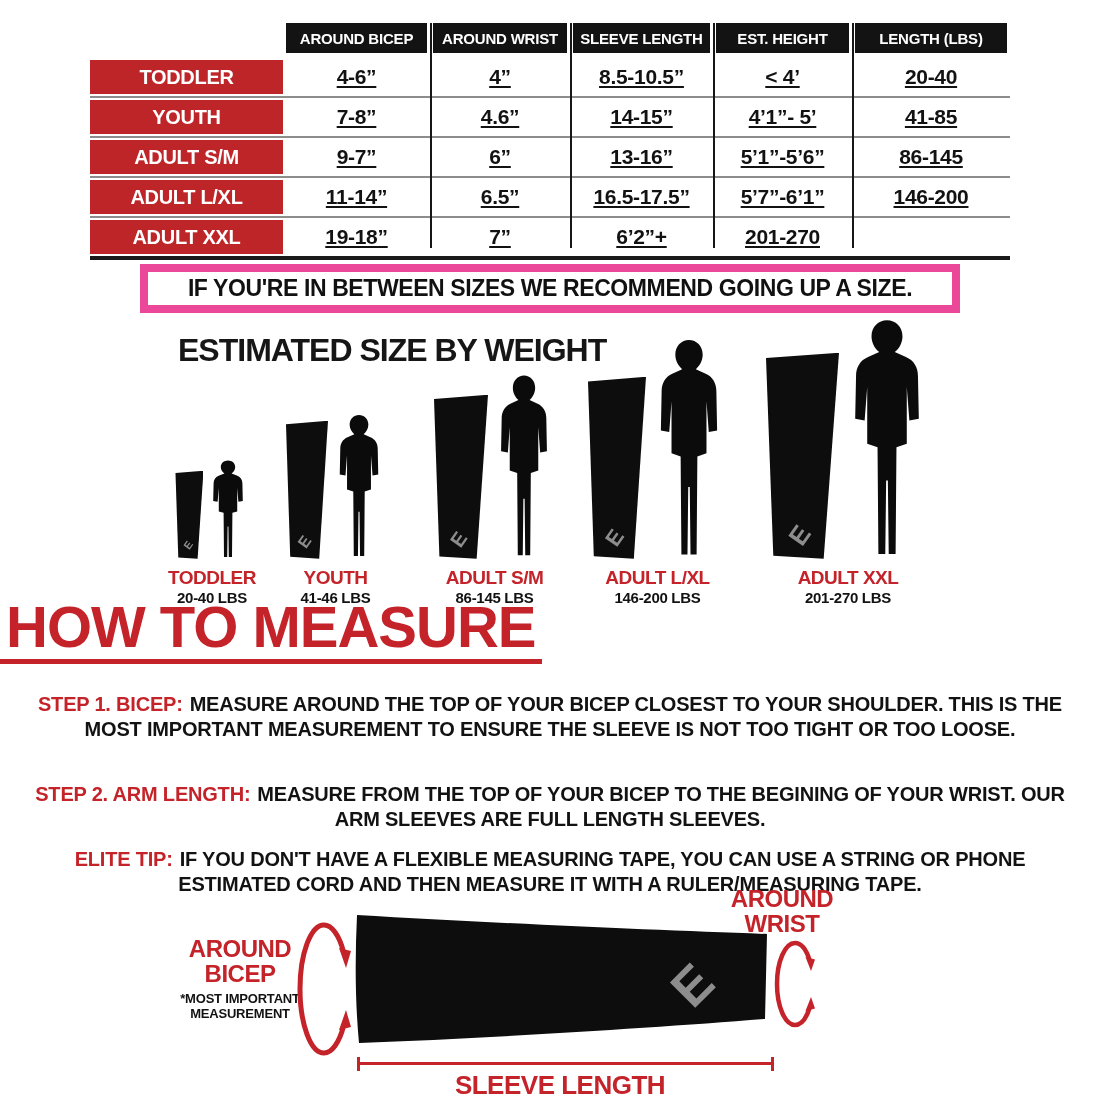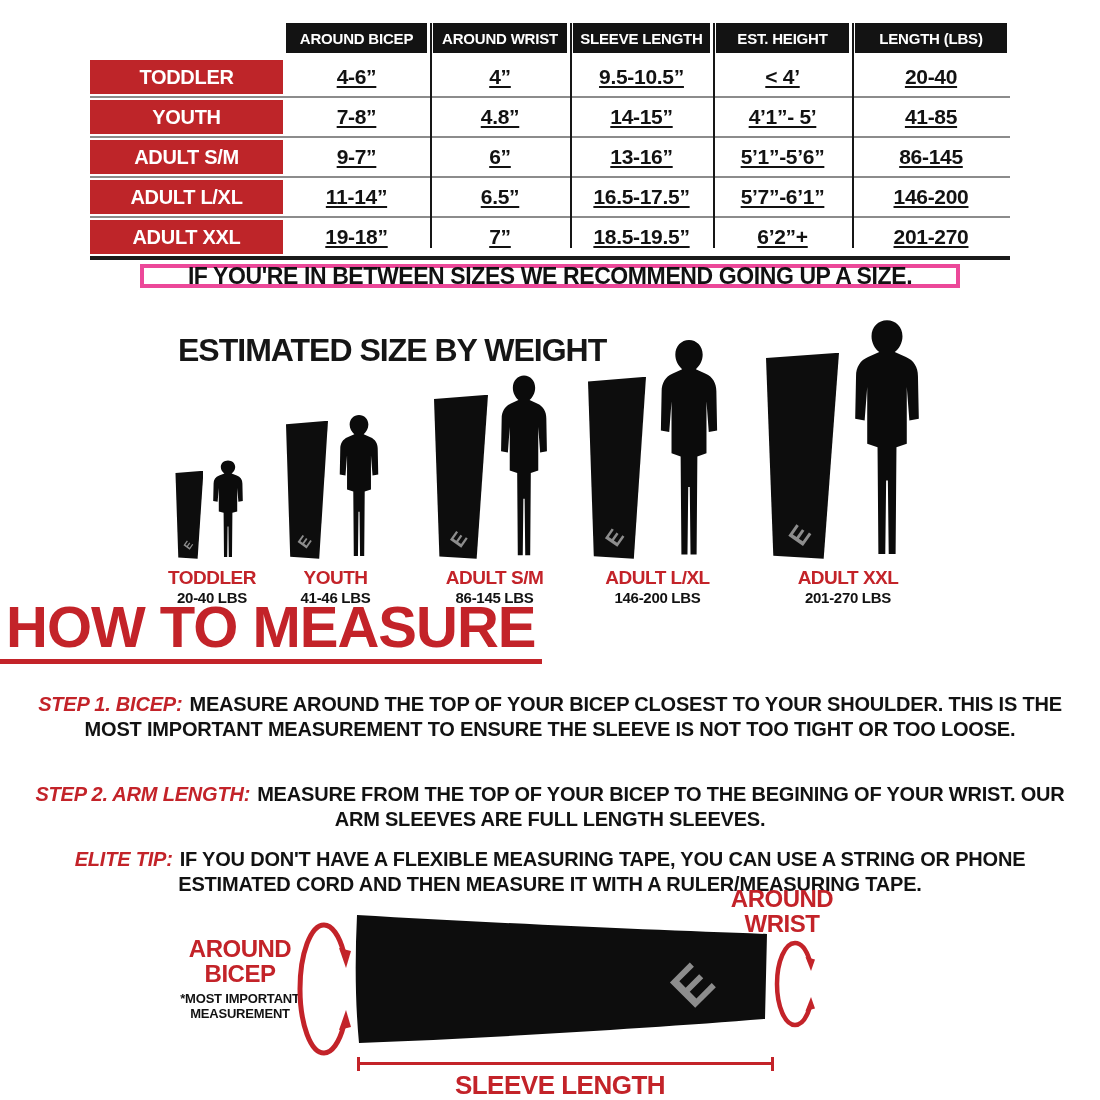--- a/index.html
+++ b/index.html
@@ -18,22 +18,22 @@
   .tbody { border-bottom:4px solid #1a1a1a; }
   .trow { display:grid; grid-template-columns:193px 147px 140px 143px 139px 158px; height:38px; }
   .trow + .trow { border-top:2px solid #8c8c8c; }
   .tlabel { background:#BE2529; color:#fff; display:flex; align-items:center; justify-content:center;
             font-size:20px; letter-spacing:-0.3px; margin:2px 0; }
   .td { display:flex; align-items:center; justify-content:center; font-size:21px; color:#121212; letter-spacing:-0.3px;text-decoration:underline; }
   .vline { position:absolute; top:0; width:2px; height:225px; background:#161616; }
   .vline.v1 { left:340px; } .vline.v2 { left:480px; } .vline.v3 { left:623px; } .vline.v4 { left:762px; }
 
   
-  .banner { position:absolute; left:140px; top:264px; width:820px; height:24px; box-sizing:border-box;
-            border:4px solid #ec4899; display:flex; align-items:center; justify-content:center; background:#fff; }
+  .banner { position:absolute; left:140px; top:264px; width:820px; height:49px; box-sizing:border-box;
+            border:8px solid #ec4899; display:flex; align-items:center; justify-content:center; background:#fff; }
   .banner span { font-size:23px; color:#111; letter-spacing:-0.4px; white-space:nowrap; }
 
   
   .weight-title { position:absolute; left:178px; top:332px; font-size:32px; color:#161616; letter-spacing:-1px; }
   .figure { position:absolute; bottom:494px; display:flex; flex-direction:column; align-items:center; }
   .pair { display:flex; align-items:flex-end; gap:5px; }
   .sleeve-v { position:relative; background:#0d0d0d; clip-path:polygon(0 2.5%, 100% 0%, 79% 100%, 10% 98.5%); }
   .sleeve-v .e { position:absolute; bottom:8px; left:46%; transform:translateX(-50%) rotate(-55deg);
                  color:#8d8d8d; font-weight:700; }
   .f1 .sleeve-v { width:28px; height:88px; }  .f1 .e { font-size:11px; }
@@ -45,21 +45,21 @@
   .person { fill:#0b0b0b; }
   .fig-size { margin-top:9px; font-size:19px; line-height:1.1; color:#C32329; letter-spacing:-0.5px; white-space:nowrap; }
   .fig-weight { font-size:15px; line-height:1.15; color:#121212; letter-spacing:-0.3px; white-space:nowrap; }
 
   
   .howto-title { position:absolute; left:0; top:598px; width:100%; text-align:left; }
   .howto-title span { display:inline-block; font-size:58px; line-height:1.0; color:#C32329;
                       letter-spacing:-1px; border-bottom:5px solid #C32329; padding:0 6px 3px 6px; }
   .step { position:absolute; left:30px; width:1040px; text-align:center; font-size:20px; line-height:1.23;
           color:#121212; letter-spacing:-0.2px; }
-  .step .lead { color:#C32329; margin-right:7px;font-style:italic; }
+  .step .lead { color:#C32329; margin-right:7px; }
   .step1 { top:672px; } .step2 { top:760px;margin-top:22px; } .step3 { top:827px; }
 
   
   .bicep-label { position:absolute; left:160px; top:936px; width:160px; text-align:center;
                  font-size:24px; line-height:1.05; color:#C32329; letter-spacing:-0.5px; }
   .bicep-note { position:absolute; left:180px; top:992px; width:120px; text-align:center;
                 font-size:13px; line-height:1.15; color:#121212; letter-spacing:-0.2px; }
   .wrist-label { position:absolute; left:702px; top:886px; width:160px; text-align:center;
                  font-size:24px; line-height:1.05; color:#C32329; letter-spacing:-0.5px; }
   .ellipse-l { position:absolute; left:296px; top:921px; }
@@ -83,28 +83,28 @@
       <div class="th">AROUND WRIST</div>
       <div class="th">SLEEVE LENGTH</div>
       <div class="th">EST. HEIGHT</div>
       <div class="th">LENGTH (LBS)</div>
     </div>
     <div class="tbody">
       <div class="trow">
         <div class="tlabel">TODDLER</div>
         <div class="td">4-6”</div>
         <div class="td">4”</div>
-        <div class="td">9.5-10.5”</div>
+        <div class="td">8.5-10.5”</div>
         <div class="td">&lt; 4’</div>
         <div class="td">20-40</div>
       </div>
       <div class="trow">
         <div class="tlabel">YOUTH</div>
         <div class="td">7-8”</div>
-        <div class="td">4.8”</div>
+        <div class="td">4.6”</div>
         <div class="td">14-15”</div>
         <div class="td">4’1”- 5’</div>
         <div class="td">41-85</div>
       </div>
       <div class="trow">
         <div class="tlabel">ADULT S/M</div>
         <div class="td">9-7”</div>
         <div class="td">6”</div>
         <div class="td">13-16”</div>
         <div class="td">5’1”-5’6”</div>
@@ -115,21 +115,20 @@
         <div class="td">11-14”</div>
         <div class="td">6.5”</div>
         <div class="td">16.5-17.5”</div>
         <div class="td">5’7”-6’1”</div>
         <div class="td">146-200</div>
       </div>
       <div class="trow">
         <div class="tlabel">ADULT XXL</div>
         <div class="td">19-18”</div>
         <div class="td">7”</div>
-        <div class="td">18.5-19.5”</div>
         <div class="td">6’2”+</div>
         <div class="td">201-270</div>
       </div>
     </div>
     <div class="vline v1"></div>
     <div class="vline v2"></div>
     <div class="vline v3"></div>
     <div class="vline v4"></div>
   </div>
 

